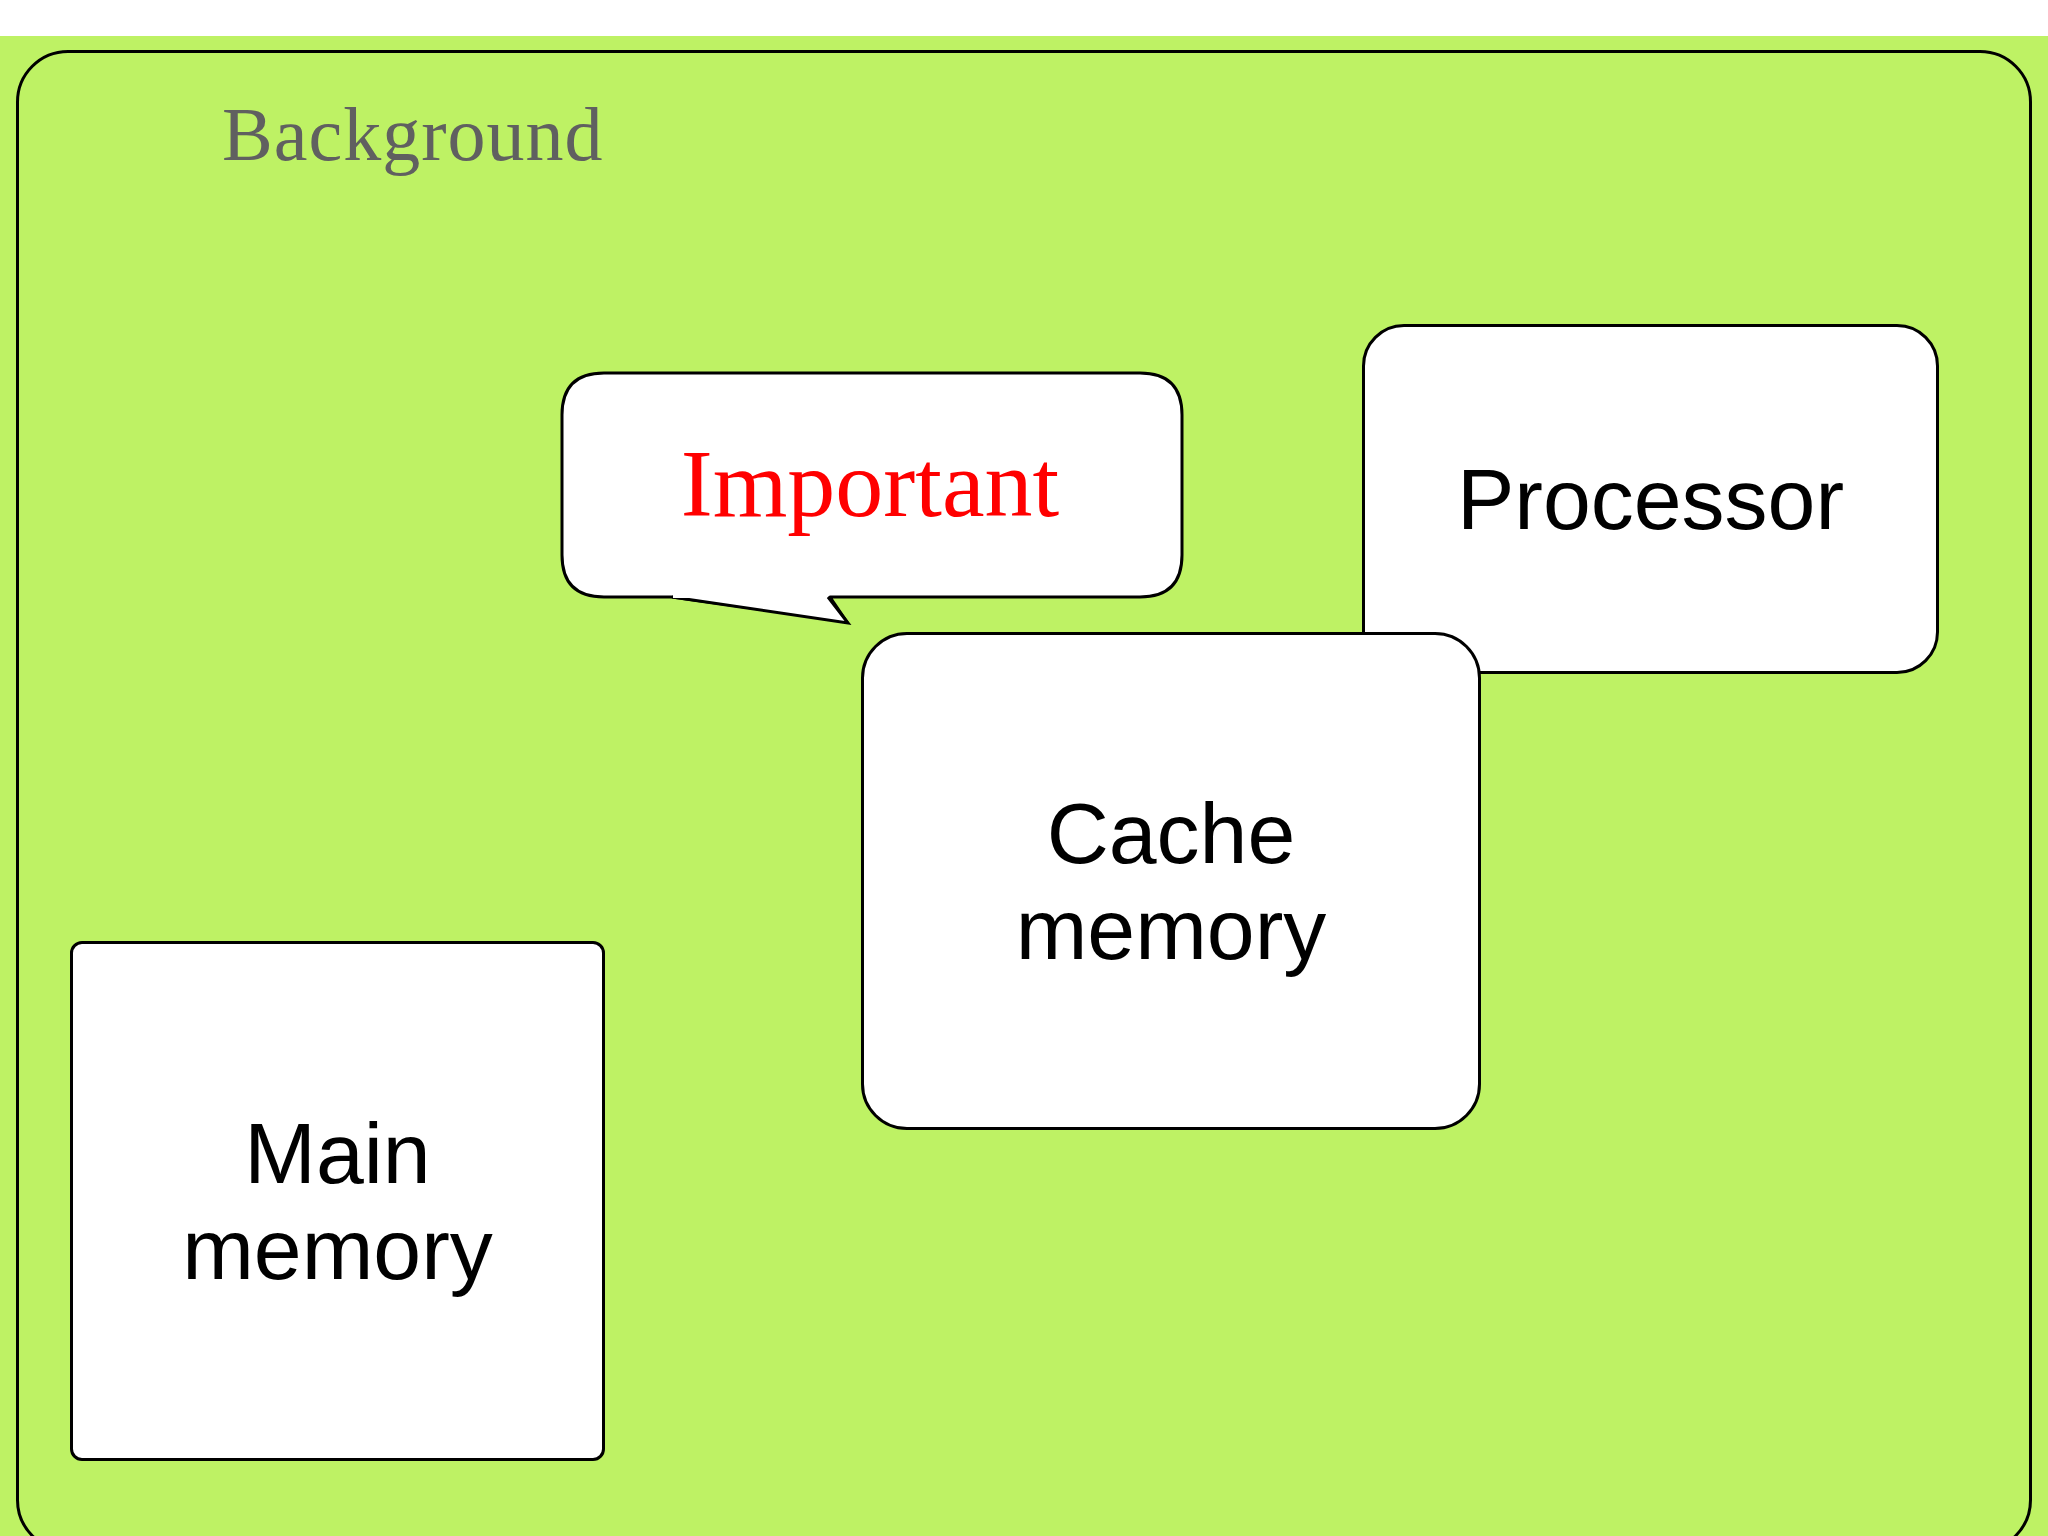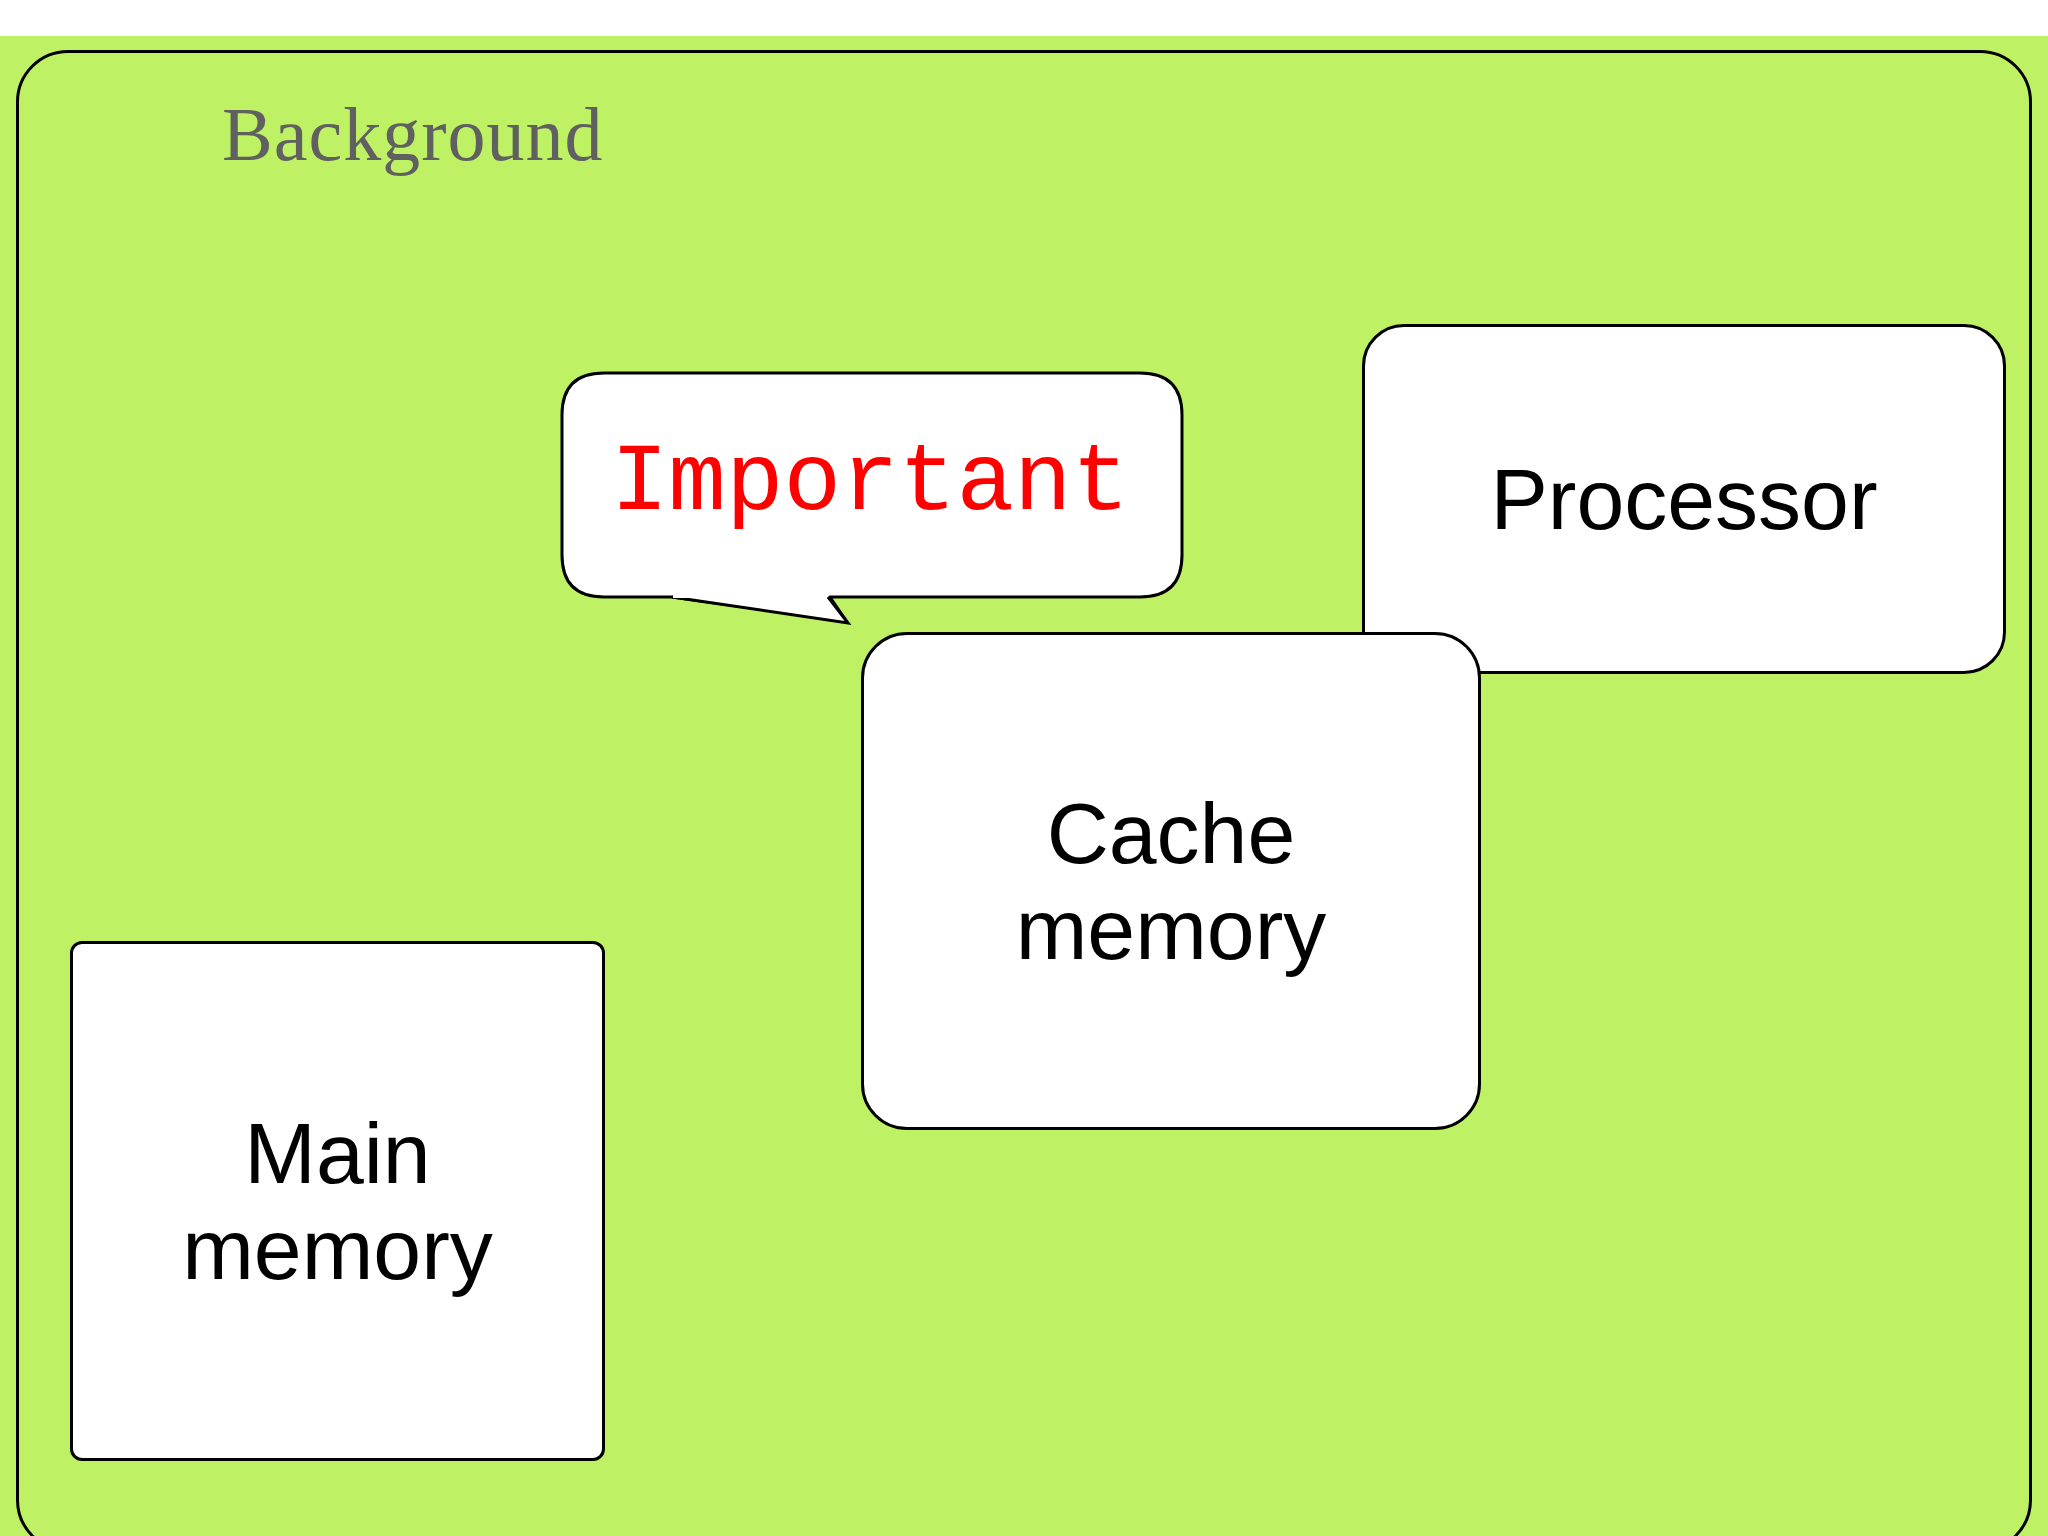--- a/index.html
+++ b/index.html
@@ -67,21 +67,21 @@
   .node-label {
     display: block;
     white-space: pre-line;
     line-height: 1.12;
   }
 
   
   #node-processor {
     left: 1362px;
     top: 288px;
-    width: 644px;
+    width: 577px;
     height: 350px;
     border-radius: 42px;
     font-size: 86px;
   }
 
   
   #node-cache {
     left: 861px;
     top: 596px;
     width: 620px;
@@ -121,21 +121,21 @@
     position: absolute;
     left: 0;
     top: 0;
     width: 620px;
     height: 225px;
     display: flex;
     align-items: center;
     justify-content: center;
     color: #ff0000;
     font-size: 96px;
-    font-family: Liberation Mono, monospace;
+    font-family: Liberation Serif, serif;
     white-space: nowrap;
     pointer-events: auto;
   }
 </style>
 </head>
 <body>
 
 <div id="slide">
 
   <div class="slide-frame"></div>

